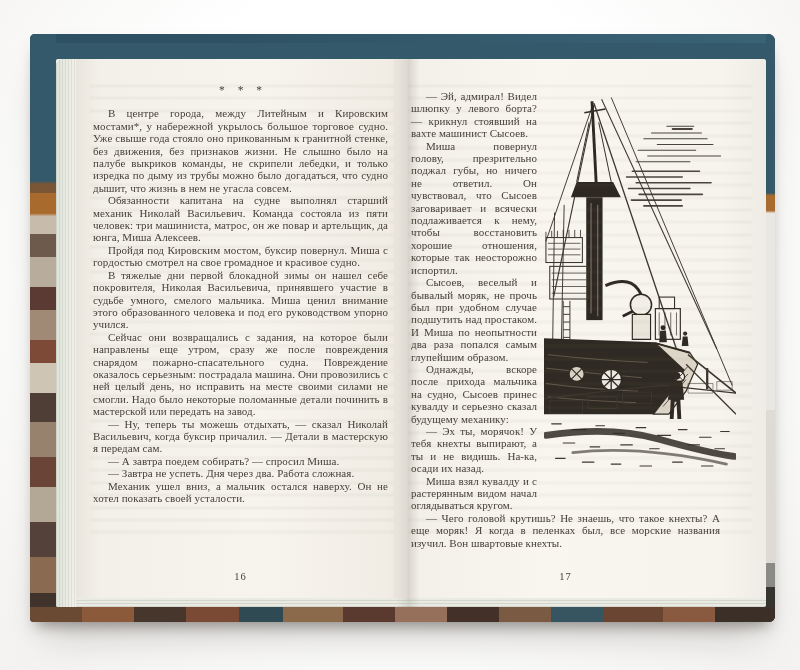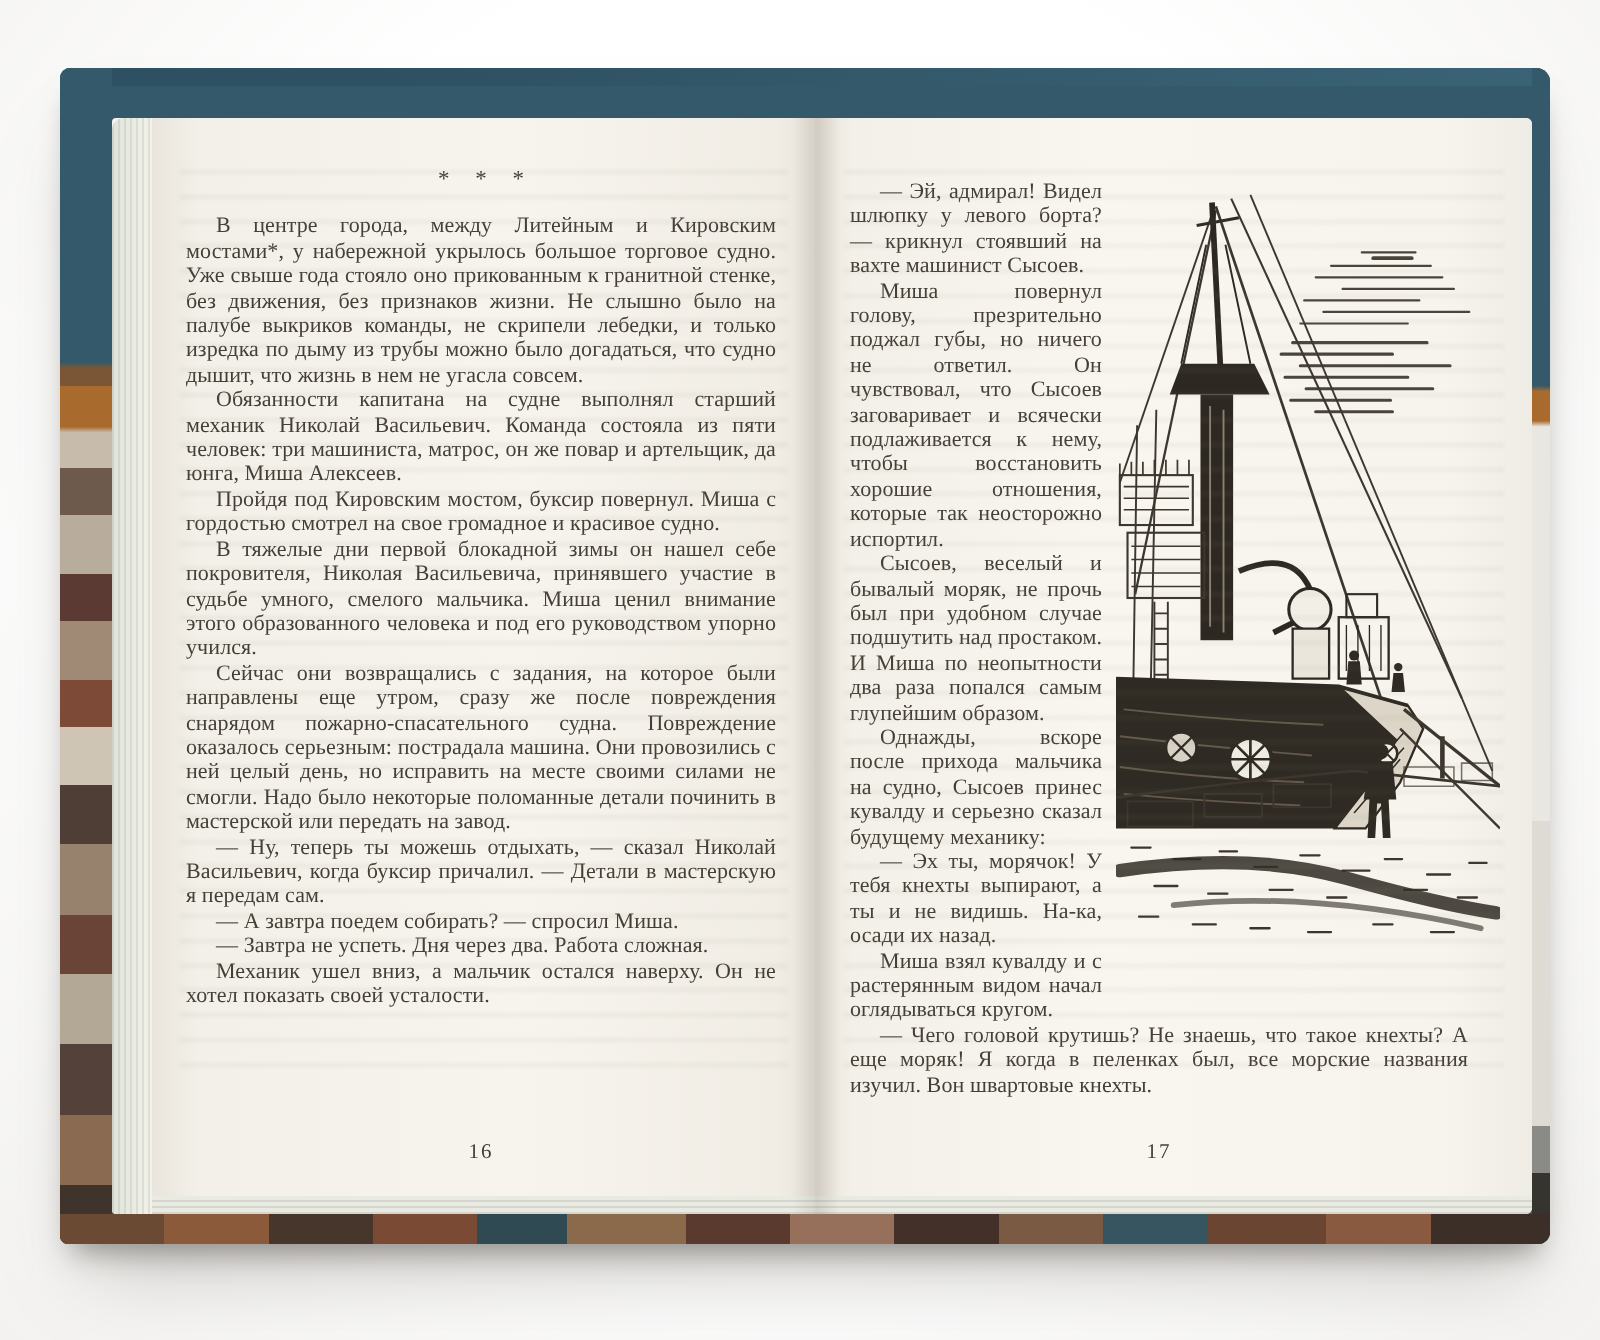--- a/index.html
+++ b/index.html
@@ -86,21 +86,21 @@
     background:
       repeating-linear-gradient(0deg, rgba(60,65,55,.12) 0 1px, rgba(255,255,255,0) 1px 3px),
       #e9ebe2;
   }
   .page{position:absolute;top:0;bottom:9px;color:var(--ink);}
   .page.left{
     left:20px;width:332px;
     background:linear-gradient(90deg,#e9e5dc 0,#f3f0e9 7%,#f7f4ee 55%,#f1ede5 94%,#e7e2d9 100%);
   }
   .page.right{
-    left:352px;right:0;
+    left:338px;right:0;
     background:linear-gradient(90deg,#e8e3da 0,#f3f0e9 5%,#f9f6f0 40%,#f7f4ee 88%,#efece5 100%);
     font-family:Liberation Serif, serif;
   }
   .gutter{
     position:absolute;left:340px;top:0;bottom:0;width:24px;pointer-events:none;
     background:linear-gradient(90deg, rgba(70,60,50,0) 0, rgba(70,60,50,.10) 45%, rgba(70,60,50,.14) 52%, rgba(70,60,50,0) 100%);
   }
   
   .page::after{
     content:"";position:absolute;left:14px;right:14px;top:26px;bottom:60px;

